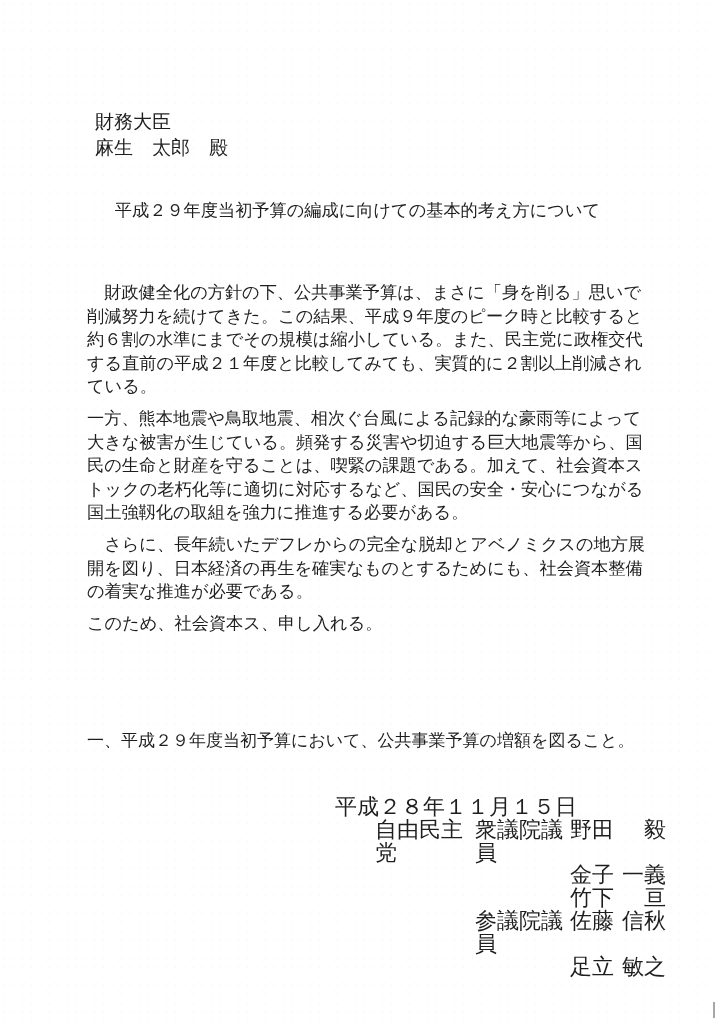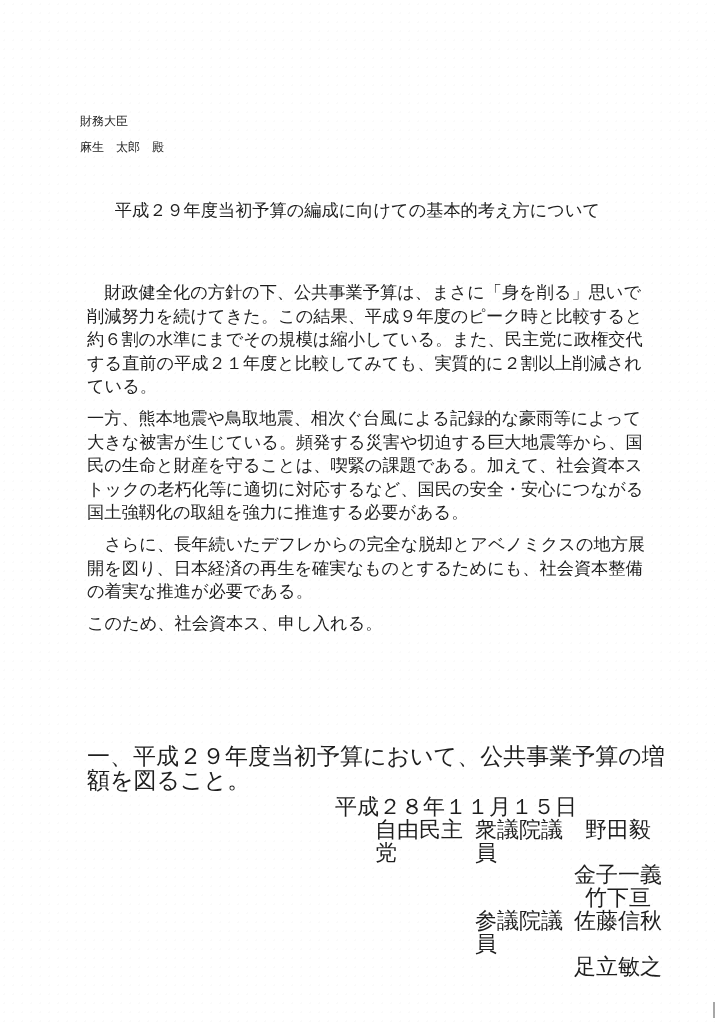--- a/index.html
+++ b/index.html
@@ -19,23 +19,23 @@
     overflow: hidden;
     font-family: "DejaVu Serif", "Liberation Serif", serif;
     color: #1e1e1e;
     -webkit-font-smoothing: antialiased;
   }
   .pre {
     white-space: pre-line;
   }
   .addressee {
     position: absolute;
-    left: 80px;
+    left: 95px;
     top: 108px;
-    font-size: 12px;
+    font-size: 19px;
     line-height: 26px;
   }
   .doc-title {
     position: absolute;
     left: 0;
     top: 198px;
     width: 715px;
     text-align: center;
     font-size: 17.2px;
     line-height: 24px;
@@ -49,41 +49,40 @@
     line-height: 23.5px;
   }
   .body-text p {
     margin: 0 0 8.5px 0;
   }
   .request-item {
     position: absolute;
     left: 87px;
     top: 729px;
     width: 580px;
-    font-size: 23px;
+    font-size: 17px;
     line-height: 23.5px;
-    margin-top: 16px;
   }
   .signature {
     position: absolute;
     left: 335px;
     top: 796px;
     font-size: 22px;
     line-height: 22.8px;
   }
   .sig-row {
     display: flex;
     margin-left: 40px;
   }
   .sig-col-party   { width: 100px; }
   .sig-col-chamber { width: 95px;  }
   .sig-col-name {
     width: 96px;
     display: flex;
-    justify-content: center;
+    justify-content: space-between;
   }
   
   .scan-artifact {
     position: absolute;
     right: 0;
     top: 1002px;
     width: 2px;
     height: 16px;
     background: rgba(60,60,60,0.45);
   }

